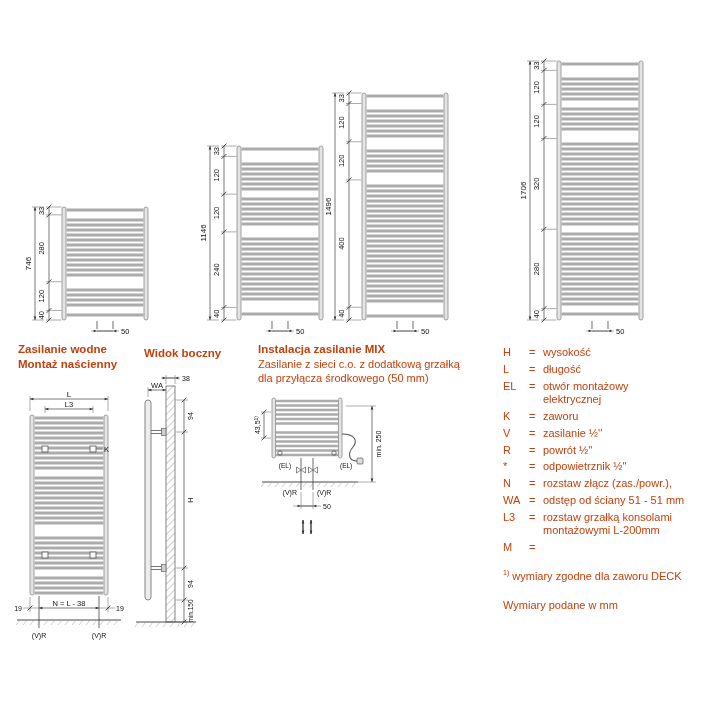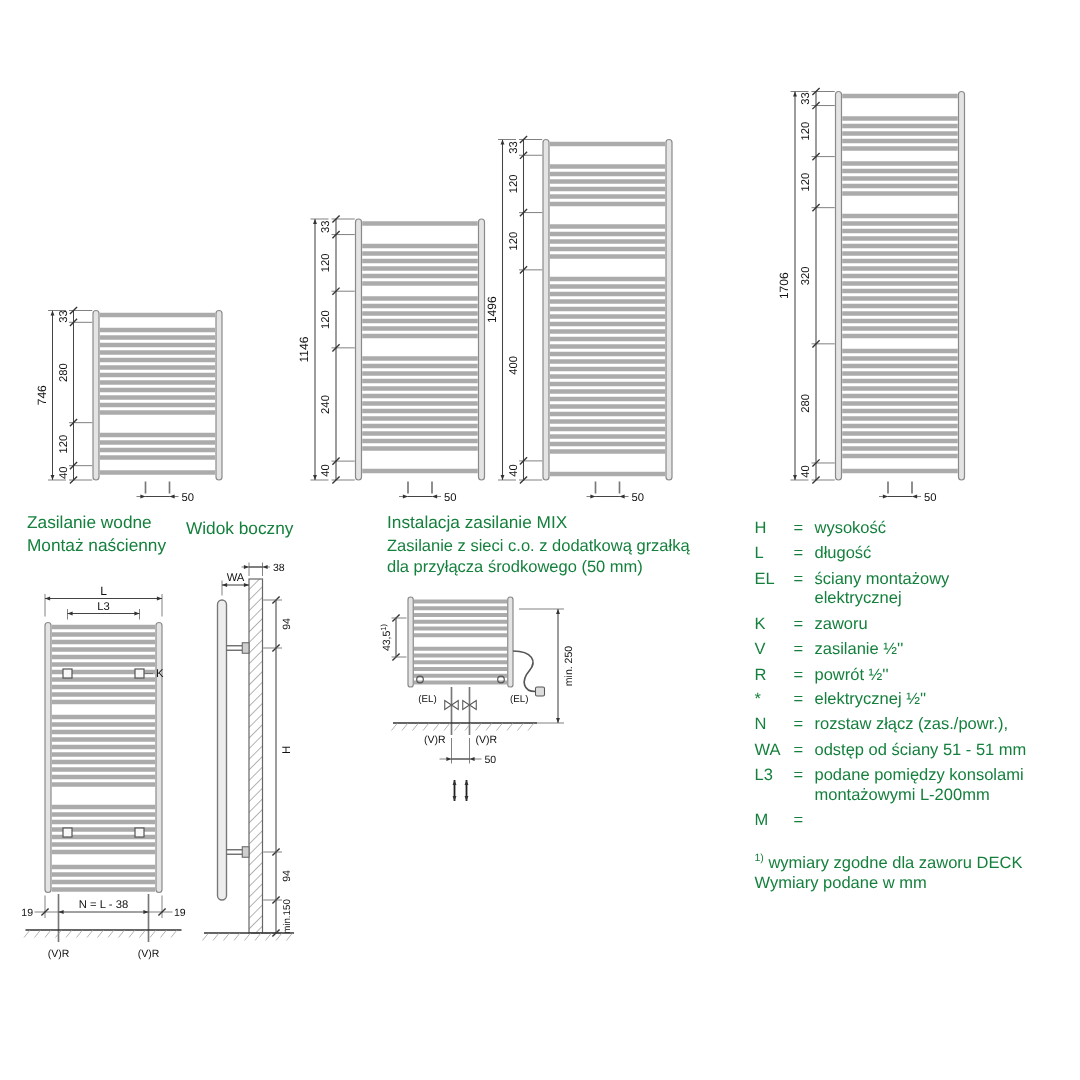--- a/index.html
+++ b/index.html
@@ -1,28 +1,28 @@
 <!DOCTYPE html>
 <html><head>
 <meta charset="utf-8">
 <style>
   html,body{margin:0;padding:0;background:#fff}
   .page{position:relative;width:720px;height:720px;background:#fff;overflow:hidden;
-        font-family:"Liberation Sans","DejaVu Sans",sans-serif;color:#15803d}
+        font-family:"Liberation Sans","DejaVu Sans",sans-serif;color:#c2410c}
   .abs{position:absolute}
-  .bold{font-weight:normal;font-size:11.5px;line-height:1.3}
+  .bold{font-weight:bold;font-size:11.5px;line-height:1.3}
   .t{font-size:11px;line-height:1.3}
   #drawing{position:absolute;left:0;top:0}
   #legend{position:absolute;left:503px;top:346px;width:216px;font-size:11px;line-height:1.25}
   .lg-row{display:flex;align-items:flex-start;margin-bottom:3px}
   .lg-sym{flex:0 0 26px}
   .lg-eq{flex:0 0 14px}
   .lg-txt{flex:1}
   .lg-foot{margin-top:14px;font-size:11px}
-  .lg-units{font-size:11px}
+  .lg-units{margin-top:16px;font-size:11px}
   sup{font-size:7px}
   svg text{font-family:"Liberation Sans","DejaVu Sans",sans-serif}
 </style>
 </head>
 <body>
 
 <div class="page">
 
   <svg id="drawing" width="720" height="720" viewBox="0 0 720 720">
       <defs>
@@ -499,21 +499,21 @@
         <line x1="358" y1="482" x2="376" y2="482" stroke="#666" stroke-width="0.55"></line>
         <text x="381" y="444" font-size="7" text-anchor="middle" fill="#111" transform="rotate(-90 381 444)">min. 250</text>
       </g>
     </svg>
 
   <div class="abs bold" style="left:18px;top:342px">
     <div>Zasilanie wodne</div>
     <div>Montaż naścienny</div>
   </div>
 
-  <div class="abs bold" style="left:124px;top:346px">Widok boczny</div>
+  <div class="abs bold" style="left:144px;top:346px">Widok boczny</div>
 
   <div class="abs" style="left:258px;top:342px;width:242px">
     <div class="bold">Instalacja zasilanie MIX</div>
     <div class="t">Zasilanie z sieci c.o. z dodatkową grzałką</div>
     <div class="t">dla przyłącza środkowego (50 mm)</div>
   </div>
 
   <div id="legend">
     <div id="legend-items">
         <div class="lg-row">
@@ -527,21 +527,21 @@
           <span class="lg-sym">L</span>
           <span class="lg-eq">=</span>
           <span class="lg-txt">
             <div>długość</div>
           </span>
         </div>
         <div class="lg-row">
           <span class="lg-sym">EL</span>
           <span class="lg-eq">=</span>
           <span class="lg-txt">
-            <div>ściany montażowy</div>
+            <div>otwór montażowy</div>
             <div>elektrycznej</div>
           </span>
         </div>
         <div class="lg-row">
           <span class="lg-sym">K</span>
           <span class="lg-eq">=</span>
           <span class="lg-txt">
             <div>zaworu</div>
           </span>
         </div>
@@ -556,42 +556,42 @@
           <span class="lg-sym">R</span>
           <span class="lg-eq">=</span>
           <span class="lg-txt">
             <div>powrót ½''</div>
           </span>
         </div>
         <div class="lg-row">
           <span class="lg-sym">*</span>
           <span class="lg-eq">=</span>
           <span class="lg-txt">
-            <div>elektrycznej ½''</div>
+            <div>odpowietrznik ½''</div>
           </span>
         </div>
         <div class="lg-row">
           <span class="lg-sym">N</span>
           <span class="lg-eq">=</span>
           <span class="lg-txt">
             <div>rozstaw złącz (zas./powr.),</div>
           </span>
         </div>
         <div class="lg-row">
           <span class="lg-sym">WA</span>
           <span class="lg-eq">=</span>
           <span class="lg-txt">
             <div>odstęp od ściany 51 - 51 mm</div>
           </span>
         </div>
         <div class="lg-row">
           <span class="lg-sym">L3</span>
           <span class="lg-eq">=</span>
           <span class="lg-txt">
-            <div>podane pomiędzy konsolami</div>
+            <div>rozstaw grzałką konsolami</div>
             <div>montażowymi L-200mm</div>
           </span>
         </div>
         <div class="lg-row">
           <span class="lg-sym">M</span>
           <span class="lg-eq">=</span>
         </div>
       </div>
     <div class="lg-foot"><sup>1)</sup><span> wymiary zgodne dla zaworu DECK</span></div>
     <div class="lg-units">Wymiary podane w mm</div>

